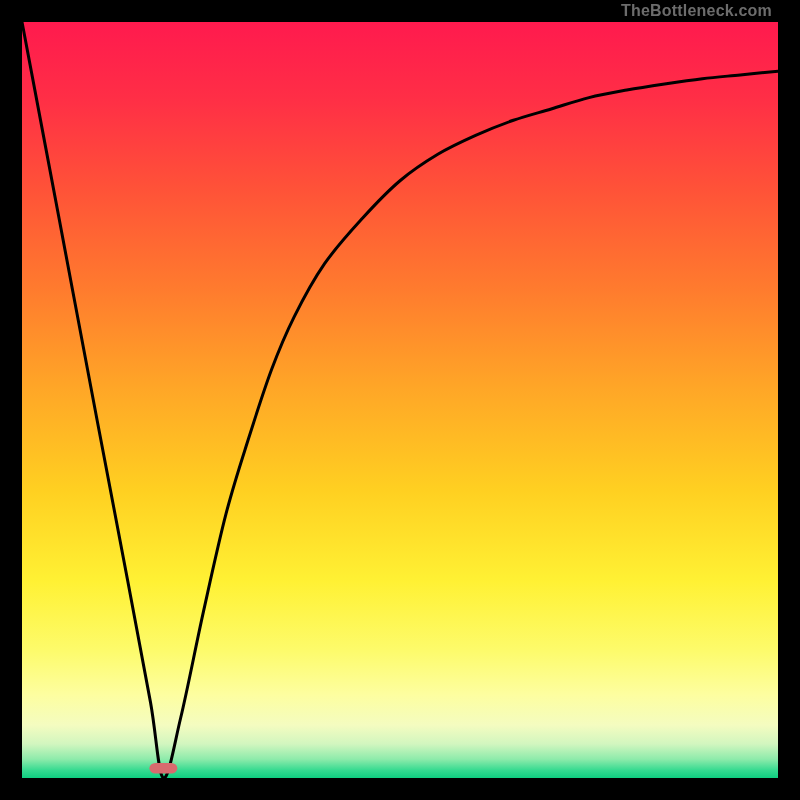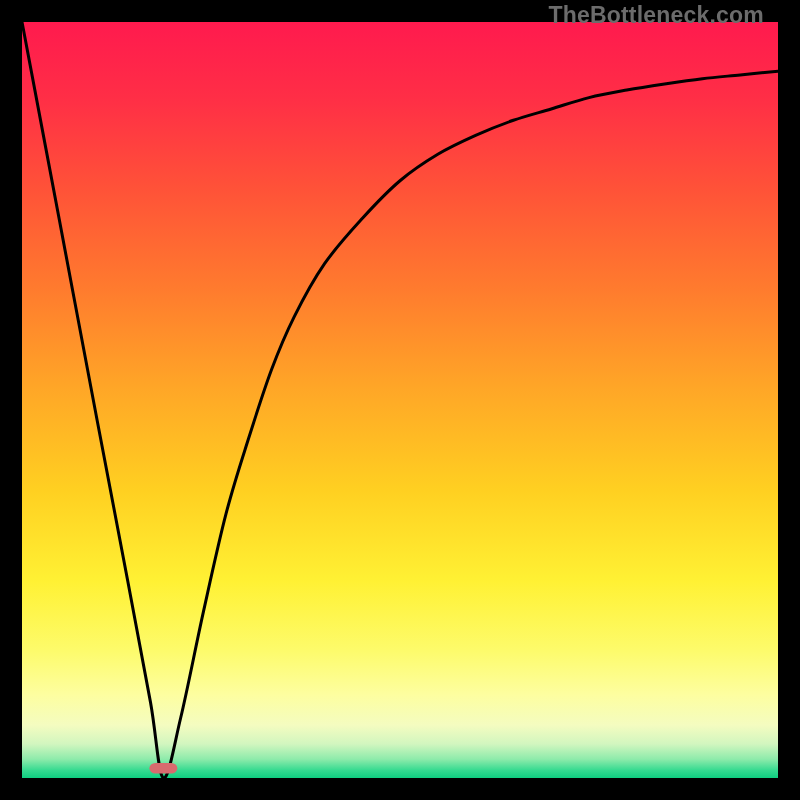--- a/index.html
+++ b/index.html
@@ -21,23 +21,23 @@
   .plot-area {
     position: absolute;
     left: 0;
     top: 0;
     width: 756px;
     height: 756px;
   }
   .watermark {
     position: absolute;
     top: 2px;
-    right: 36px;
+    right: 28px;
     font-family: Arial, Helvetica, sans-serif;
-    font-size: 23px;
+    font-size: 16px;
     font-weight: 600;
     color: #6c6c6c;
     letter-spacing: 0.2px;
     pointer-events: none;
   }
 </style>
 </head>
 <body>
 
 <div class="frame">

